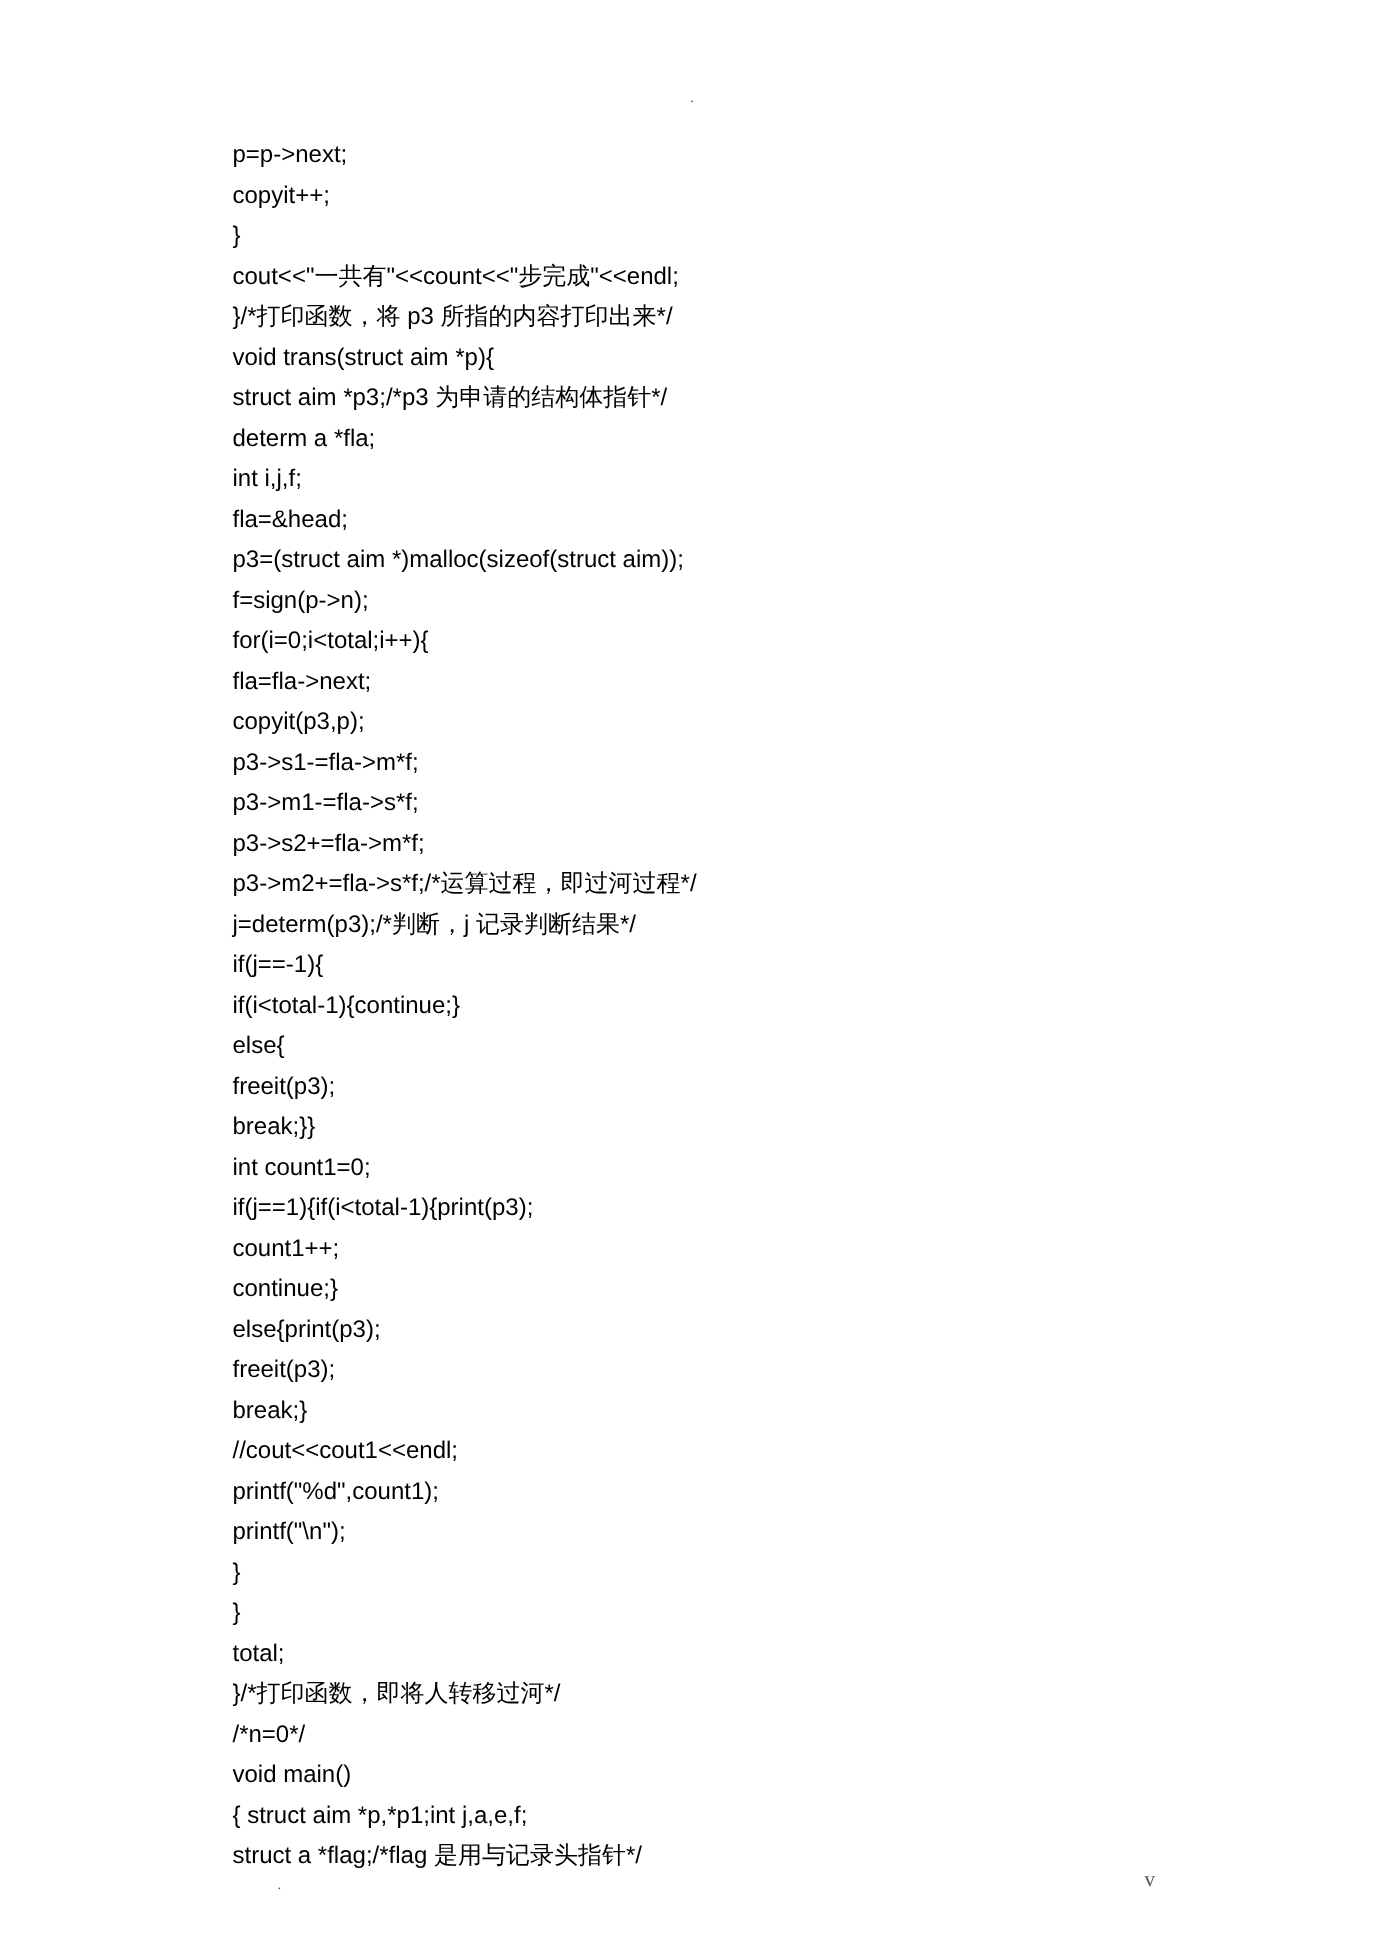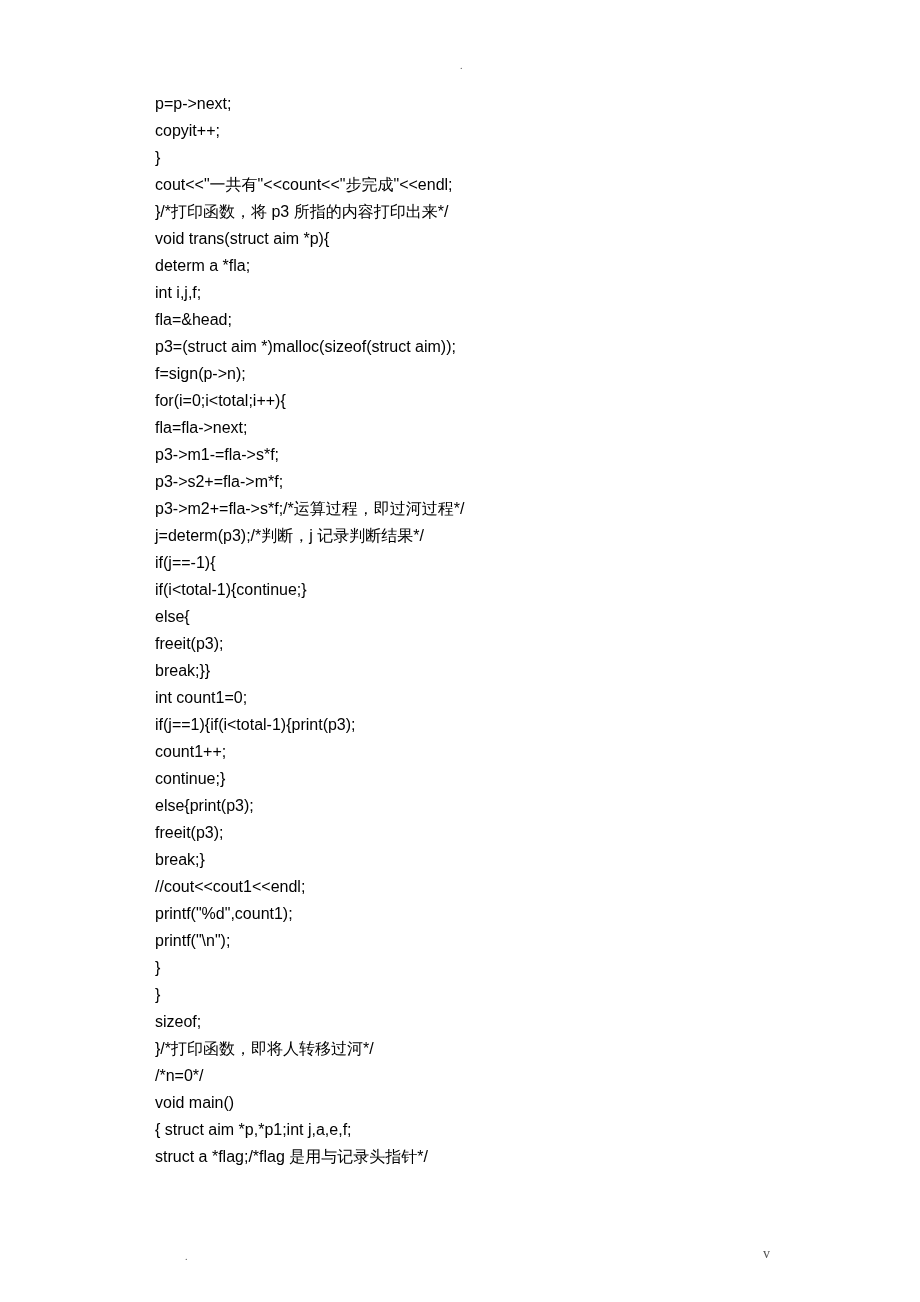--- a/index.html
+++ b/index.html
@@ -50,27 +50,30 @@
 
 <div class="dot-top">.</div>
 
 <div class="page">
   <div class="code-line">p=p-&gt;next;</div>
   <div class="code-line">copyit++;</div>
   <div class="code-line">}</div>
   <div class="code-line">cout&lt;&lt;"一共有"&lt;&lt;count&lt;&lt;"步完成"&lt;&lt;endl;</div>
   <div class="code-line">}/*打印函数，将 p3 所指的内容打印出来*/</div>
   <div class="code-line">void trans(struct aim *p){</div>
+  <div class="code-line">struct aim *p3;/*p3 为申请的结构体指针*/</div>
   <div class="code-line">determ a *fla;</div>
   <div class="code-line">int i,j,f;</div>
   <div class="code-line">fla=&amp;head;</div>
   <div class="code-line">p3=(struct aim *)malloc(sizeof(struct aim));</div>
   <div class="code-line">f=sign(p-&gt;n);</div>
   <div class="code-line">for(i=0;i&lt;total;i++){</div>
   <div class="code-line">fla=fla-&gt;next;</div>
+  <div class="code-line">copyit(p3,p);</div>
+  <div class="code-line">p3-&gt;s1-=fla-&gt;m*f;</div>
   <div class="code-line">p3-&gt;m1-=fla-&gt;s*f;</div>
   <div class="code-line">p3-&gt;s2+=fla-&gt;m*f;</div>
   <div class="code-line">p3-&gt;m2+=fla-&gt;s*f;/*运算过程，即过河过程*/</div>
   <div class="code-line">j=determ(p3);/*判断，j 记录判断结果*/</div>
   <div class="code-line">if(j==-1){</div>
   <div class="code-line">if(i&lt;total-1){continue;}</div>
   <div class="code-line">else{</div>
   <div class="code-line">freeit(p3);</div>
   <div class="code-line">break;}}</div>
   <div class="code-line">int count1=0;</div>
@@ -78,21 +81,21 @@
   <div class="code-line">count1++;</div>
   <div class="code-line">continue;}</div>
   <div class="code-line">else{print(p3);</div>
   <div class="code-line">freeit(p3);</div>
   <div class="code-line">break;}</div>
   <div class="code-line">//cout&lt;&lt;cout1&lt;&lt;endl;</div>
   <div class="code-line">printf("%d",count1);</div>
   <div class="code-line">printf("\n");</div>
   <div class="code-line">}</div>
   <div class="code-line">}</div>
-  <div class="code-line">sizeof;</div>
+  <div class="code-line">total;</div>
   <div class="code-line">}/*打印函数，即将人转移过河*/</div>
   <div class="code-line">/*n=0*/</div>
   <div class="code-line">void main()</div>
   <div class="code-line">{ struct aim *p,*p1;int j,a,e,f;</div>
   <div class="code-line">struct a *flag;/*flag 是用与记录头指针*/</div>
 </div>
 
 <div class="dot-bottom">.</div>
 <div class="page-mark">v</div>
 

